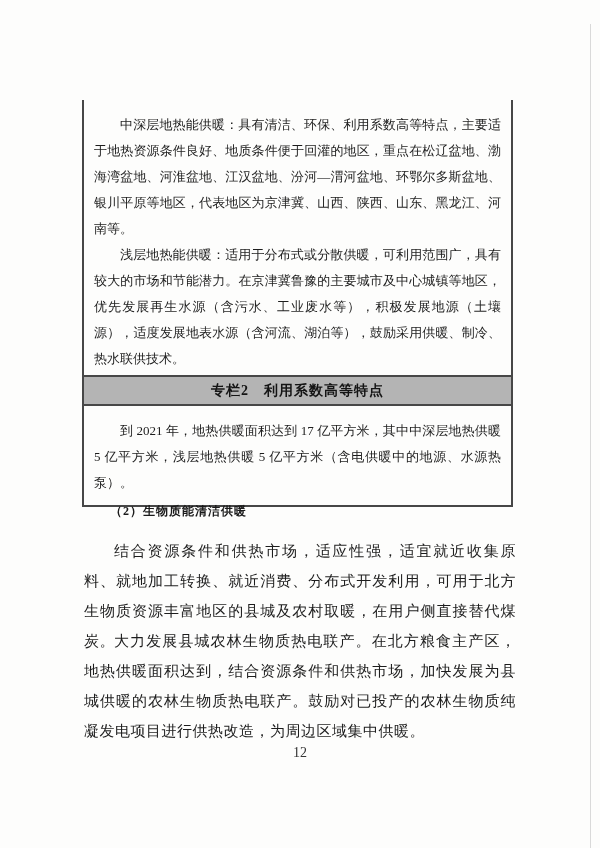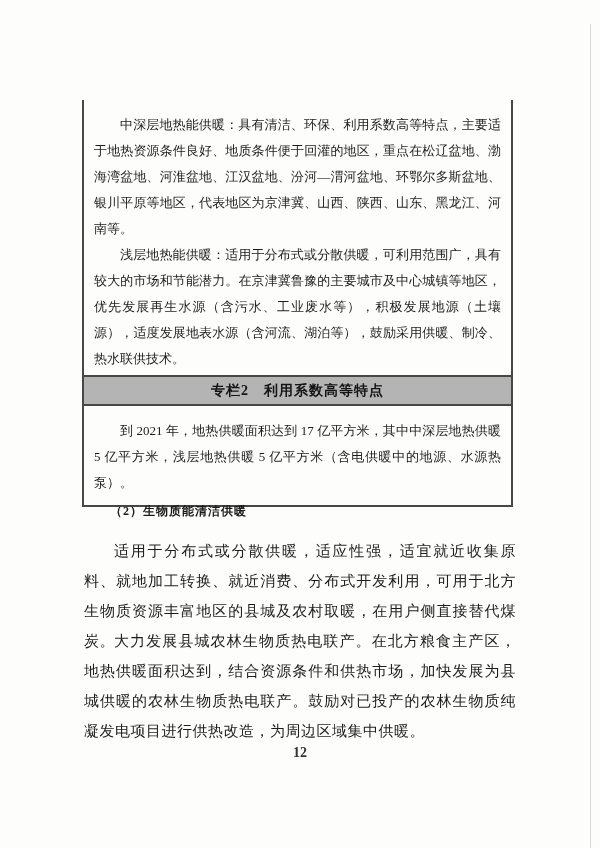--- a/index.html
+++ b/index.html
@@ -70,21 +70,21 @@
     font-size:15px;line-height:30px;
     text-indent:2em;text-align:justify;
     color:#1d1d1d;
     letter-spacing:0.5px;
   }
   .para1{top:536px;}
   .para2{top:626px;}
   .page-number{
     position:absolute;left:0;top:745px;width:600px;
     text-align:center;
-    font-size:14px;color:#333;font-weight:bold;
+    font-size:14px;color:#333;
   }
 </style>
 </head>
 <body>
 
 <div class="page">
 
 
   <div class="edge-line"></div>
 
@@ -97,19 +97,19 @@
 
   <div class="column-box box2">
     <div class="box-header">专栏2　利用系数高等特点</div>
     <div class="box-body">
       <p>到 2021 年，地热供暖面积达到 17 亿平方米，其中中深层地热供暖 5 亿平方米，浅层地热供暖 5 亿平方米（含电供暖中的地源、水源热泵）。</p>
     </div>
   </div>
 
   <div class="section-heading">（2）生物质能清洁供暖</div>
 
-  <p class="body-para para1">适用于分布式或分散供暖，适应性强，适宜就近收集原料、就地加工转换、就近消费、分布式开发利用，可用于北方生物质资源丰富地区的县城及农村取暖，在用户侧直接替代煤炭。</p>
+  <p class="body-para para1">结合资源条件和供热市场，适应性强，适宜就近收集原料、就地加工转换、就近消费、分布式开发利用，可用于北方生物质资源丰富地区的县城及农村取暖，在用户侧直接替代煤炭。</p>
 
   <p class="body-para para2">大力发展县城农林生物质热电联产。在北方粮食主产区，地热供暖面积达到，结合资源条件和供热市场，加快发展为县城供暖的农林生物质热电联产。鼓励对已投产的农林生物质纯凝发电项目进行供热改造，为周边区域集中供暖。</p>
 
   <div class="page-number">12</div>
 
 </div>
 
 </body></html>

